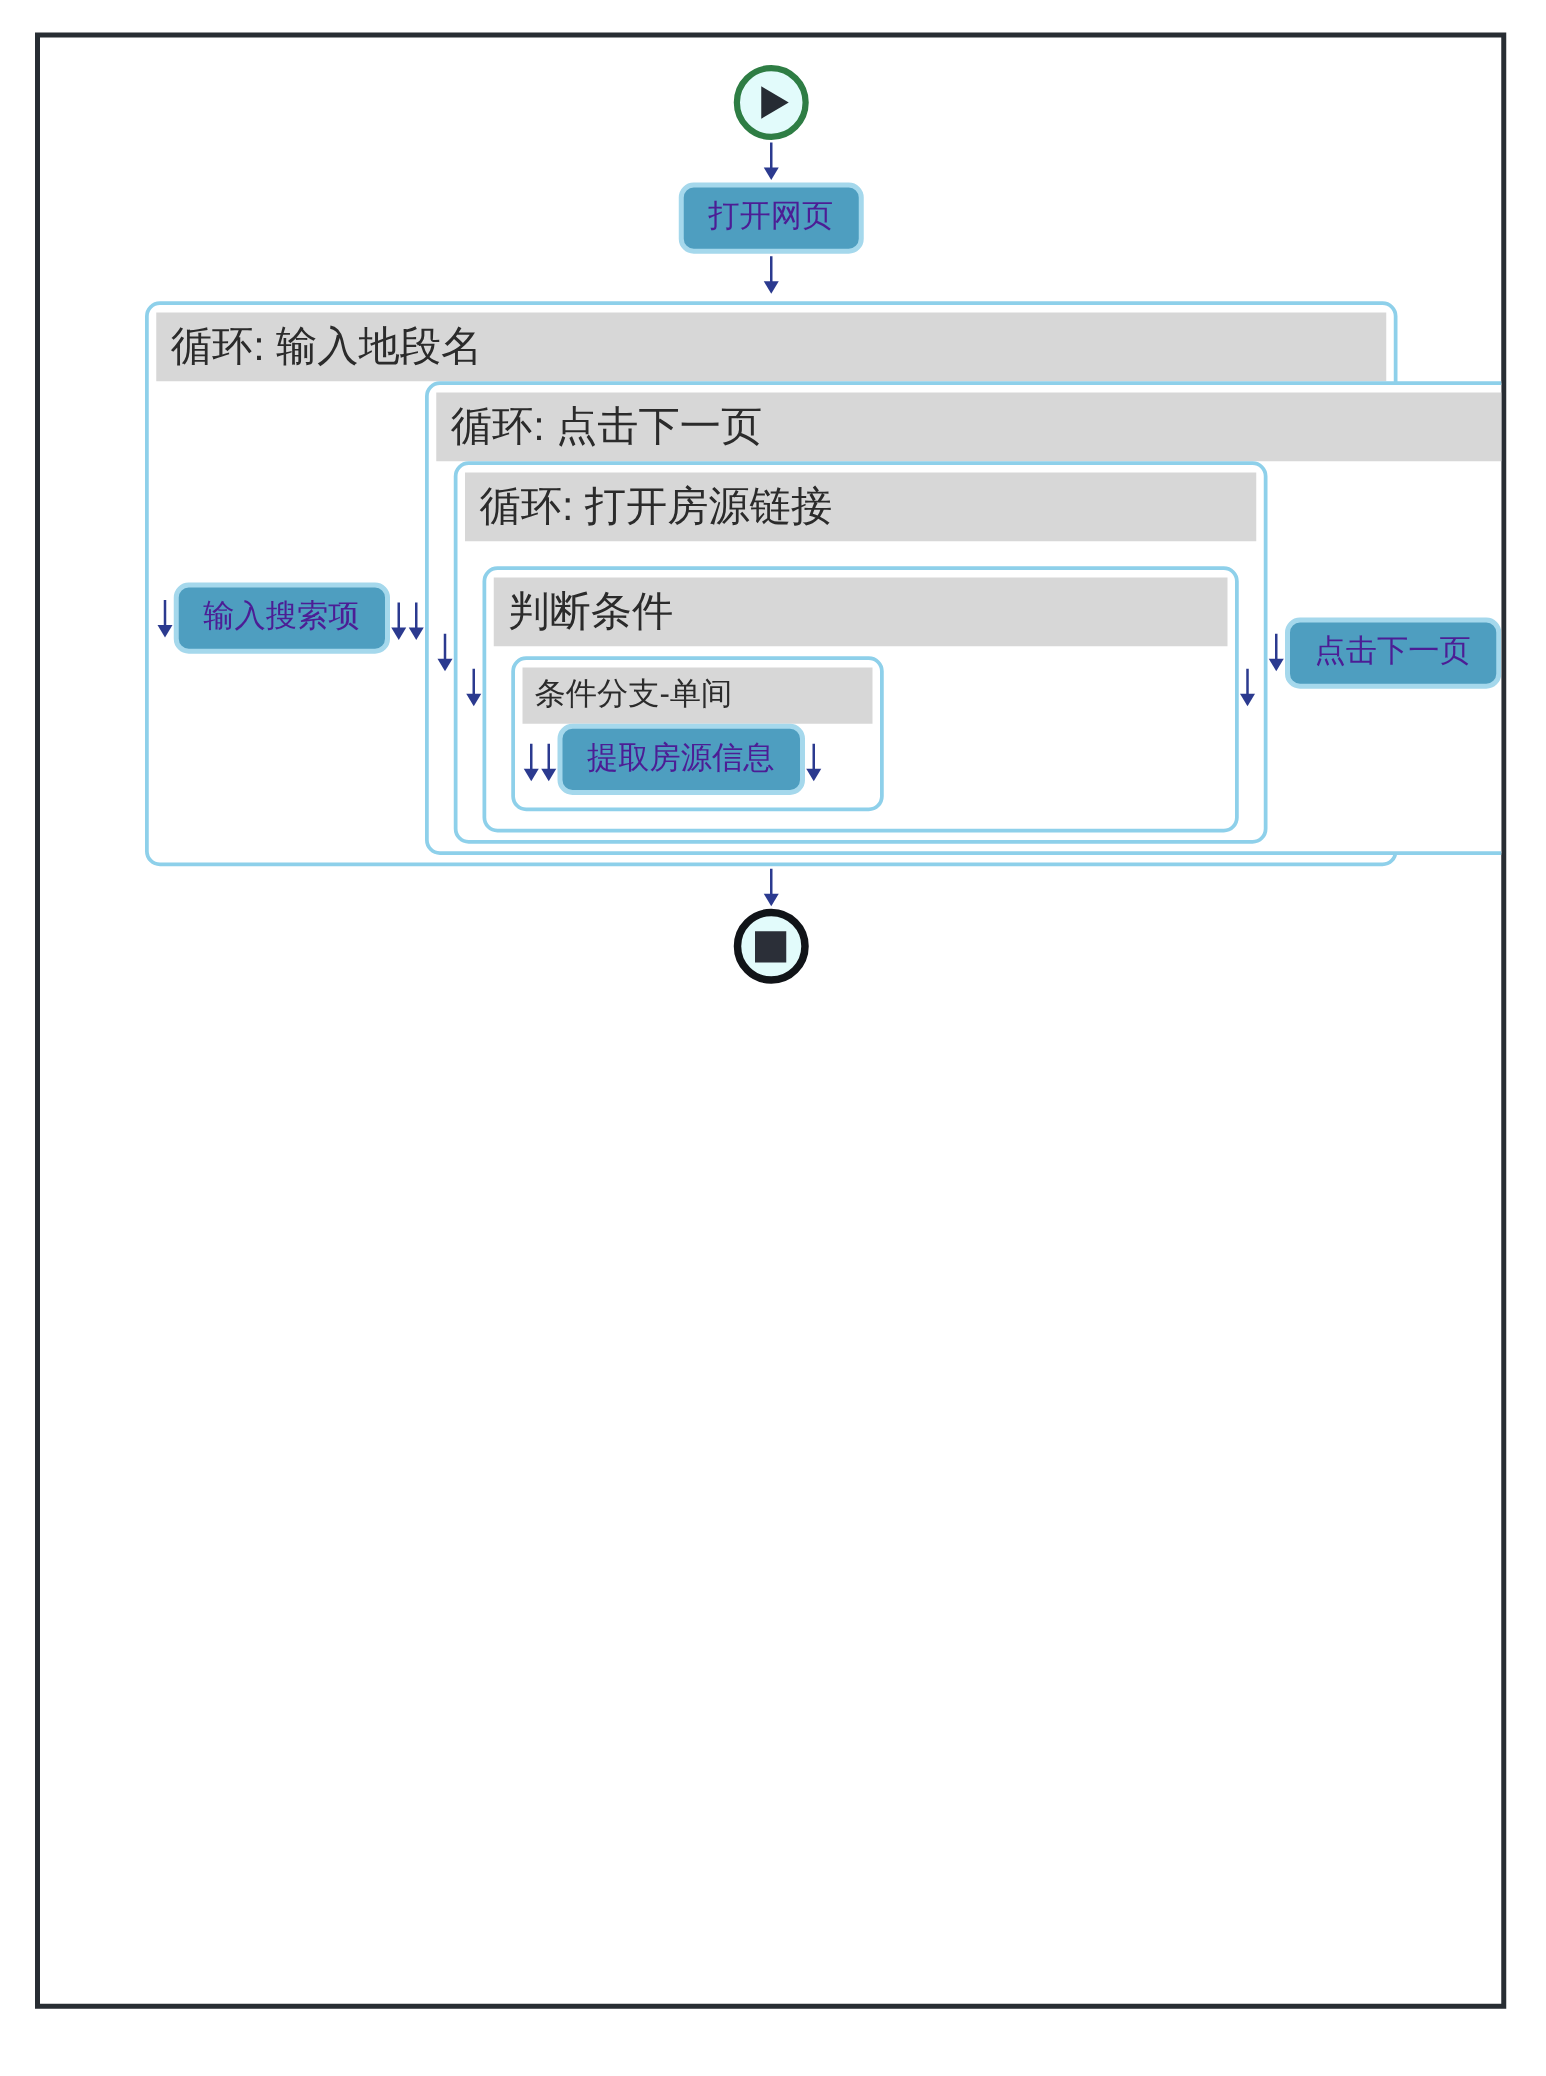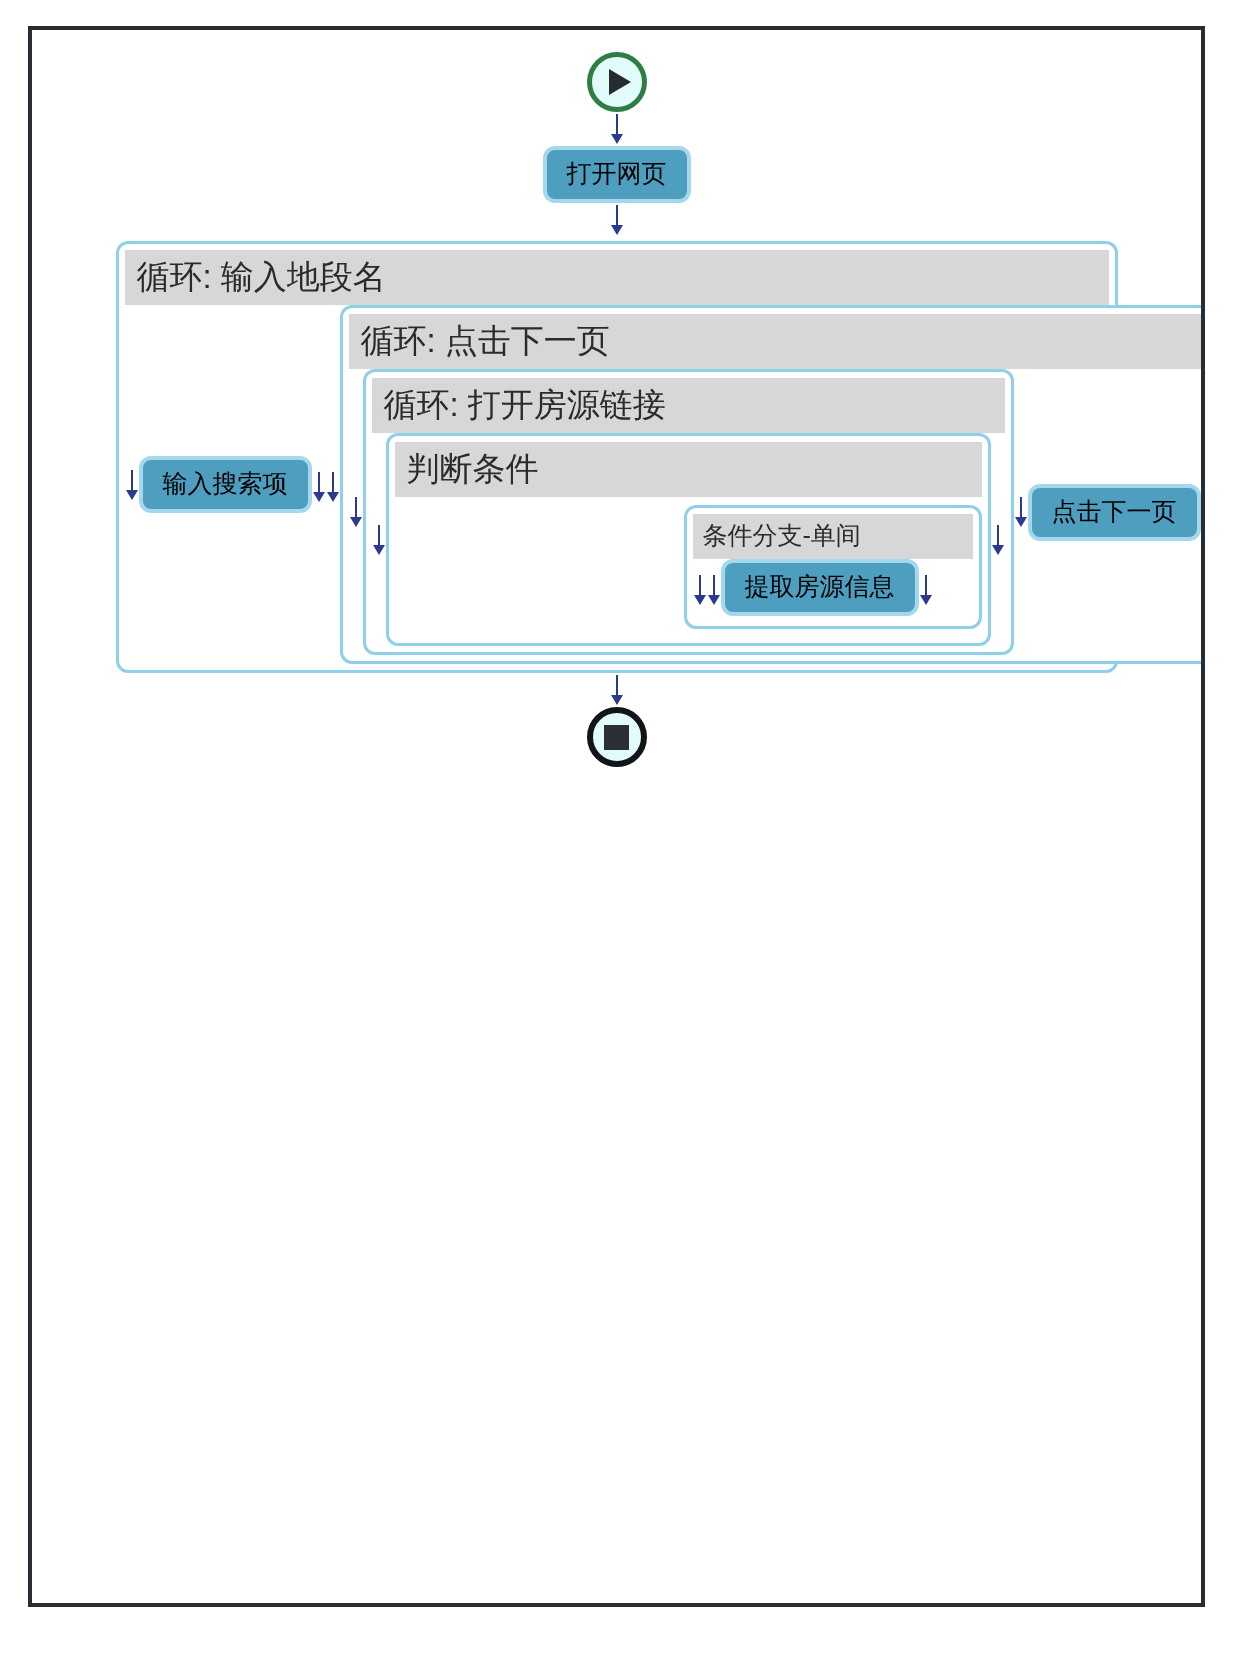--- a/index.html
+++ b/index.html
@@ -65,21 +65,21 @@
     border-right:6px solid transparent;
     border-top:10px solid #2b3a8f;
   }
   .arrow.short{height:30px;}
 
   
   .action{
     background:#4e9ec0;
     border:4px solid #a5d8ec;
     border-radius:12px;
-    color:#000000;
+    color:#4c1d95;
     font-size:25px;
     line-height:1;
     padding:11px 20px 13px 20px;
     text-align:center;
     white-space:nowrap;
     box-sizing:border-box;
   }
 
   
   .container{
@@ -99,21 +99,21 @@
   }
   .body{
     display:flex;
     align-items:center;
     width:100%;
   }
   .branch-row{
     display:flex;
     flex-direction:row;
     align-items:flex-start;
-    justify-content:flex-end;
+    justify-content:space-between;
     gap:18px;
     padding:8px 0 8px 14px;
     box-sizing:border-box;
   }
   .branch{
     border:3px solid #8ed0ea;
     border-radius:12px;
     box-sizing:border-box;
     background:#fff;
     padding:6px;
@@ -129,21 +129,21 @@
   }
   .branch.single{width:298px;}
   .branch.multi{width:313px;align-self:flex-end;}
   .branch .body{padding-bottom:4px;}
   .branch.multi .body{padding-bottom:2px;}
 
   
   .loop-l1{width:1002px;margin-top:4px;}
   .loop-l2{width:875px;}
   .loop-l3{width:762px;}
-  .cond-l4{width:605px;}
+  .cond-l4{width:605px;margin-top:20px;}
 </style>
 </head>
 <body>
 
 <div class="canvas">
   <div class="stack">
 
     <div style="height:22px"></div>
     <div class="terminator start">
       <span class="tri"></span>

